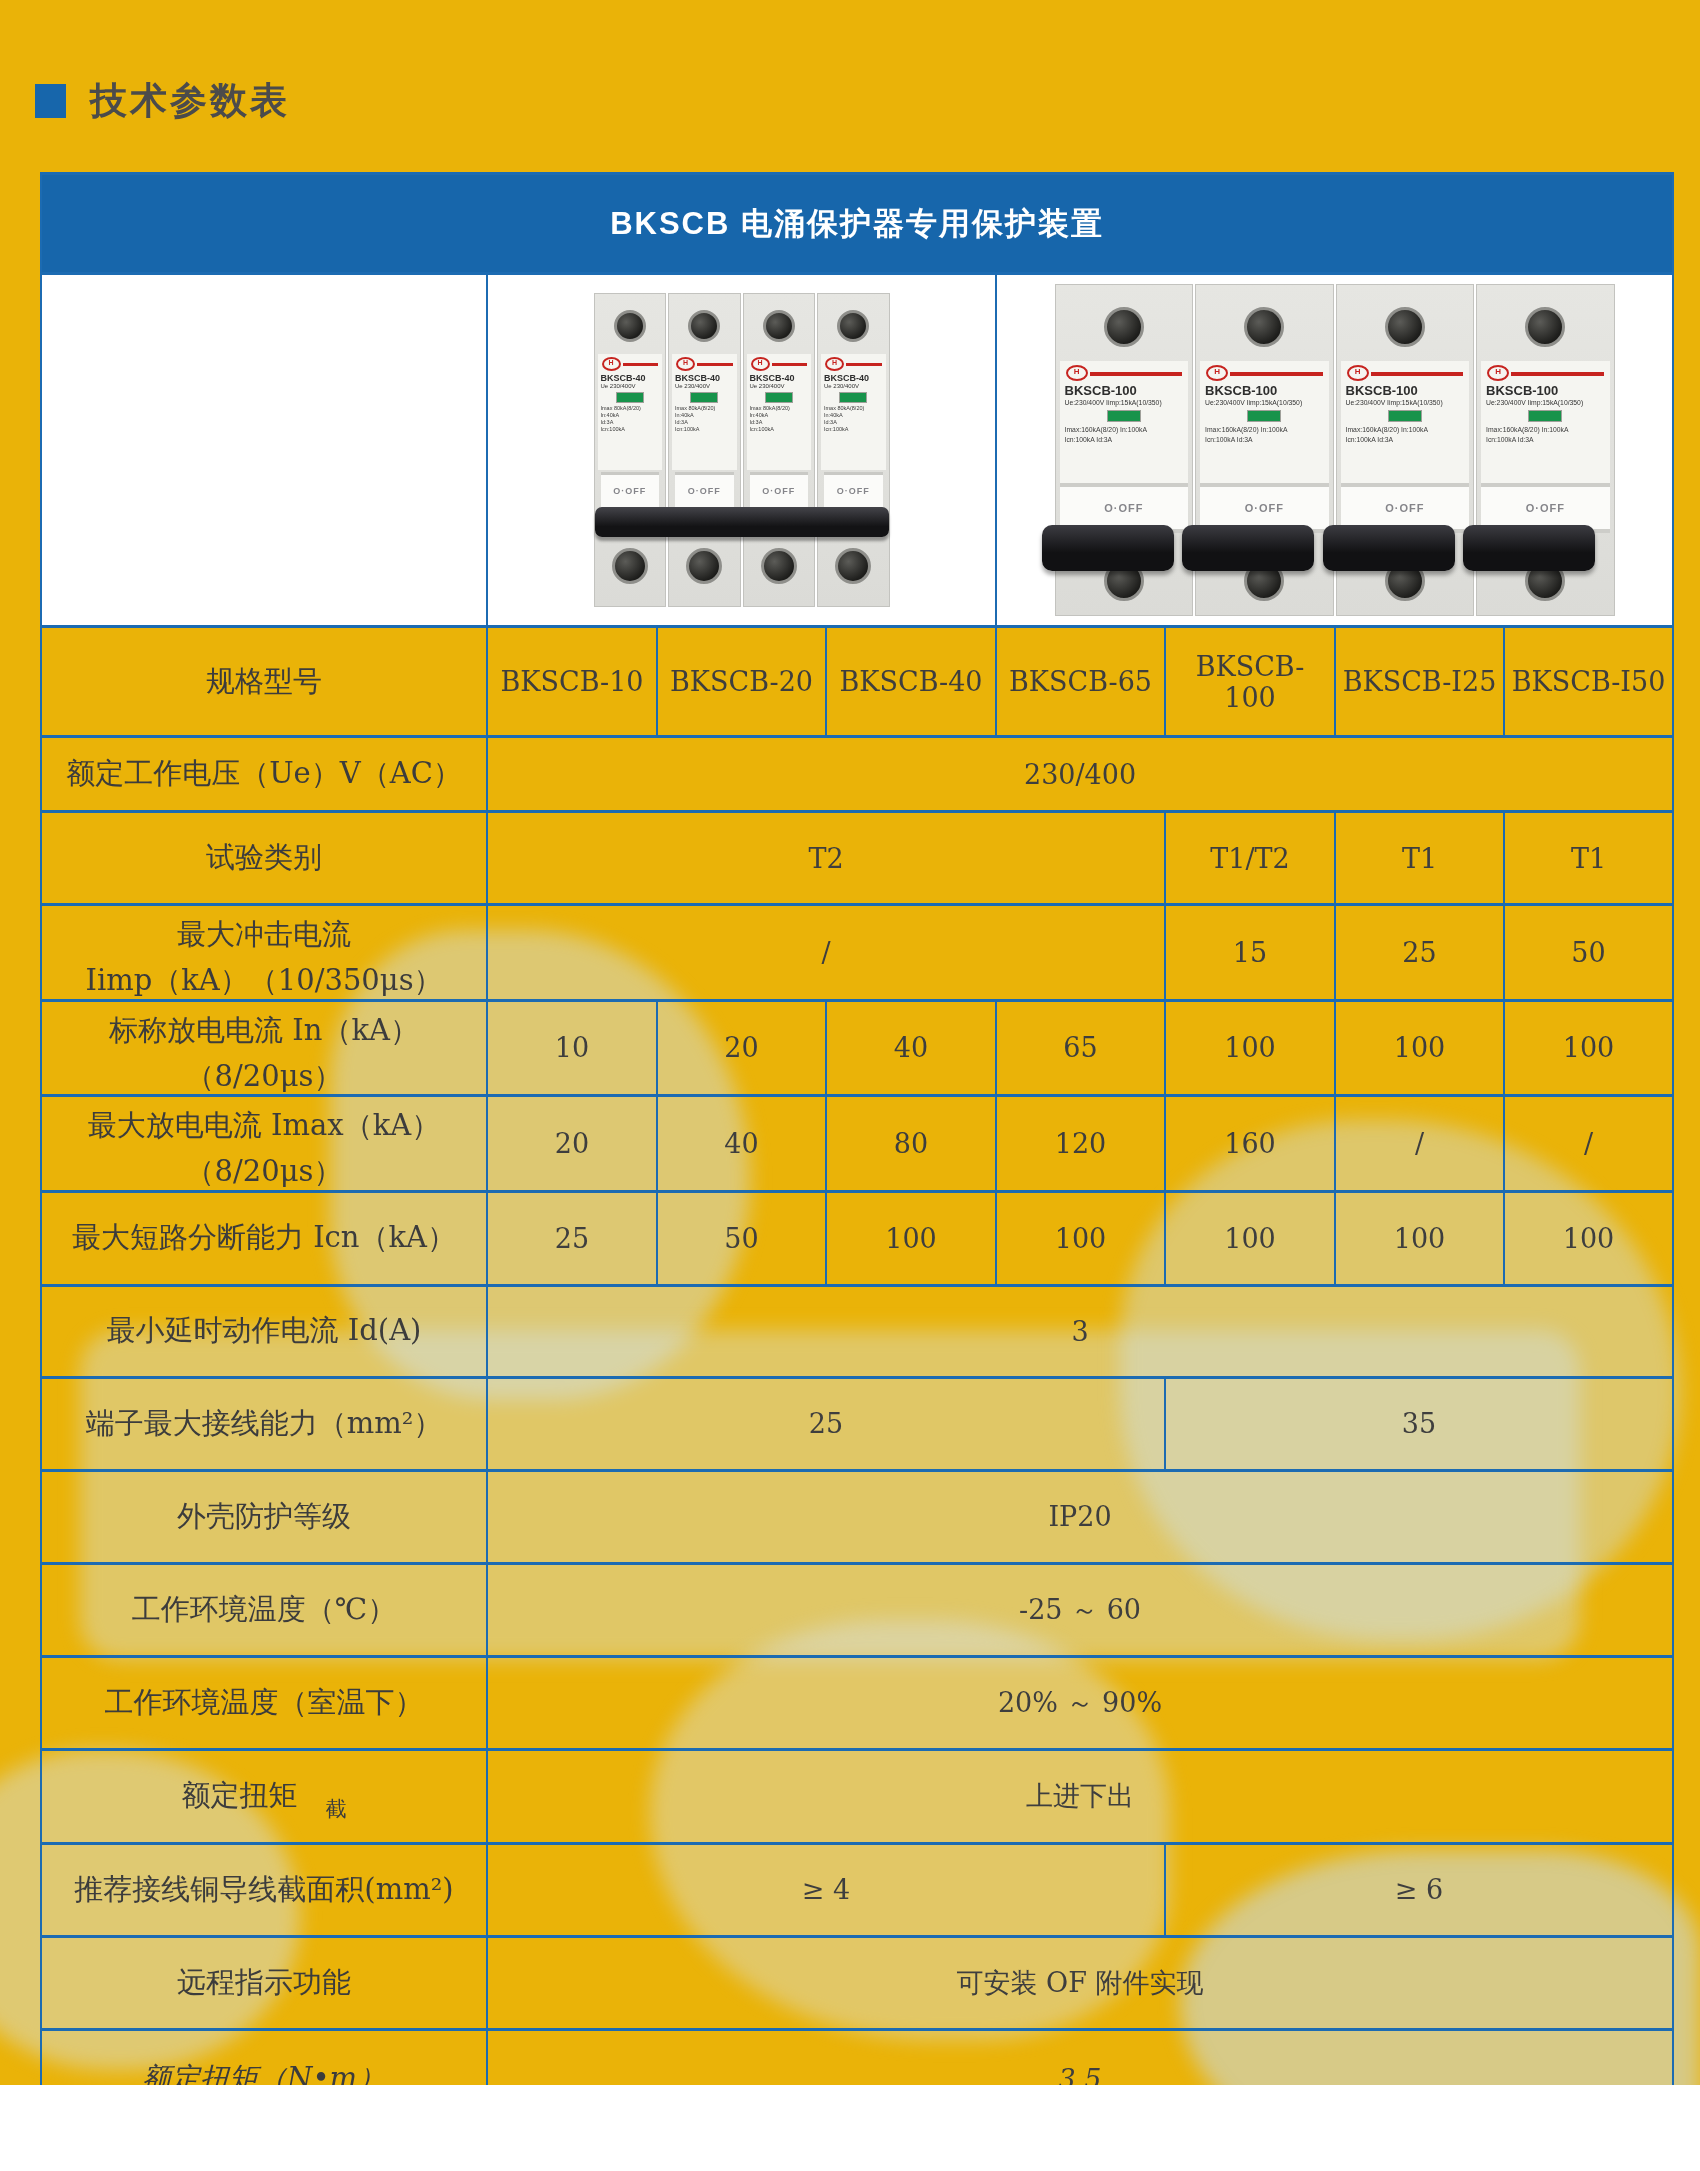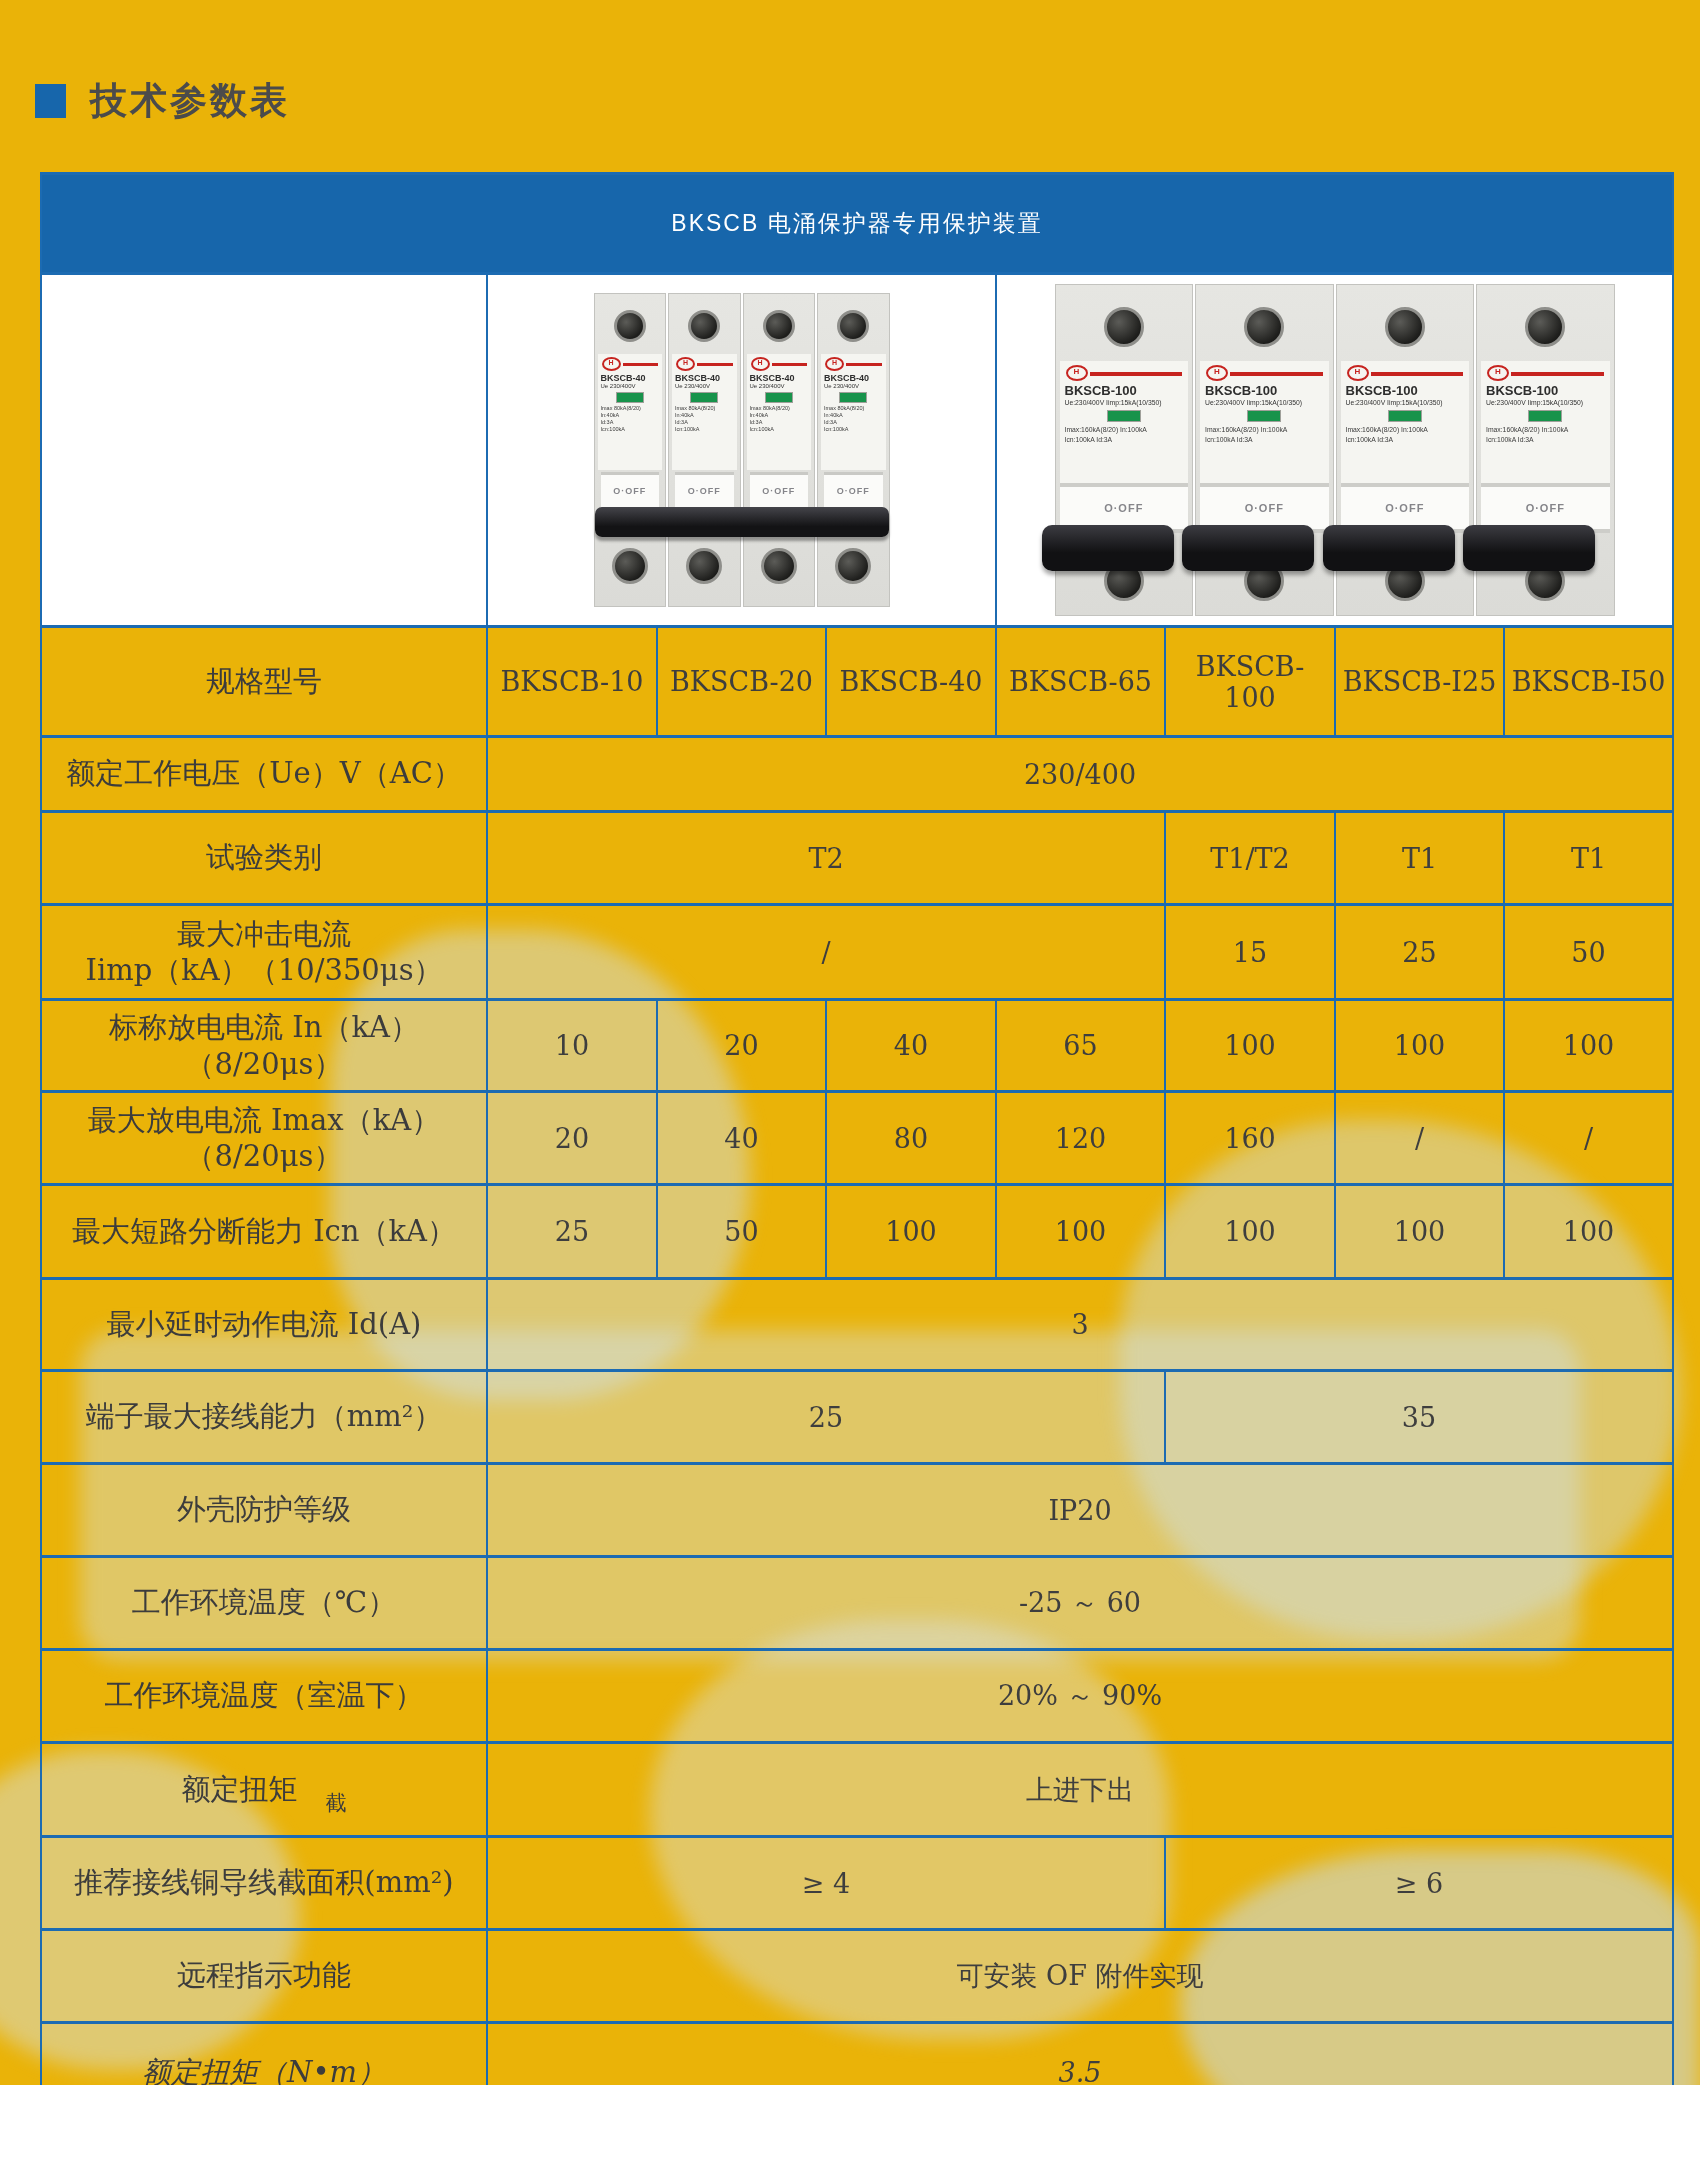--- a/index.html
+++ b/index.html
@@ -20,24 +20,24 @@
                font-family:"Liberation Sans",sans-serif;}
   .title-square{width:31px;height:34px;background:#1766ab;margin-right:24px;}
   .page-title{font-size:37px;font-weight:bold;color:#4b4b4b;letter-spacing:3px;}
 
   
   table.spec{position:absolute;left:40px;top:172px;width:1632px;z-index:1;
              border-collapse:collapse;table-layout:fixed;background:transparent;}
   table.spec td{border:2px solid #1c6bb2;border-top-width:3px;border-bottom-width:3px;
                 text-align:center;vertical-align:middle;padding:0 4px;overflow:hidden;}
   td.thead{background:#1766ab;color:#ffffff;font-family:"Liberation Sans",sans-serif;
-           font-weight:normal;font-size:23px;letter-spacing:2px;}
+           font-weight:bold;font-size:31px;letter-spacing:2px;}
   td.lbl{font-size:29px;color:#3c3c3c;}
   td.val{font-size:27px;color:#3e3e3e;}
-  .lbl2{line-height:1.25;}
+  .lbl2{line-height:1.25;margin-top:10px;}
   .small-char{font-size:21px;position:relative;top:11px;margin-left:28px;}
 
   tr.r-head{height:100px;} tr.r-img{height:353px;} tr.r-spec{height:110px;}
   tr.r-volt{height:75px;border-radius:11px;}  tr.r-93{height:93px;}  tr.r-iimp{height:95px;}
   tr.r-in{height:92px;}    tr.r-icn{height:94px;} tr.r-id{height:92px;}
   tr.r-inlet{height:94px;} tr.r-torque{height:100px;font-style:italic;}
   td.imgcell{background:#ffffff;}
 
   
   .bk{position:relative;margin:0 auto;font-family:"Liberation Sans",sans-serif;}

